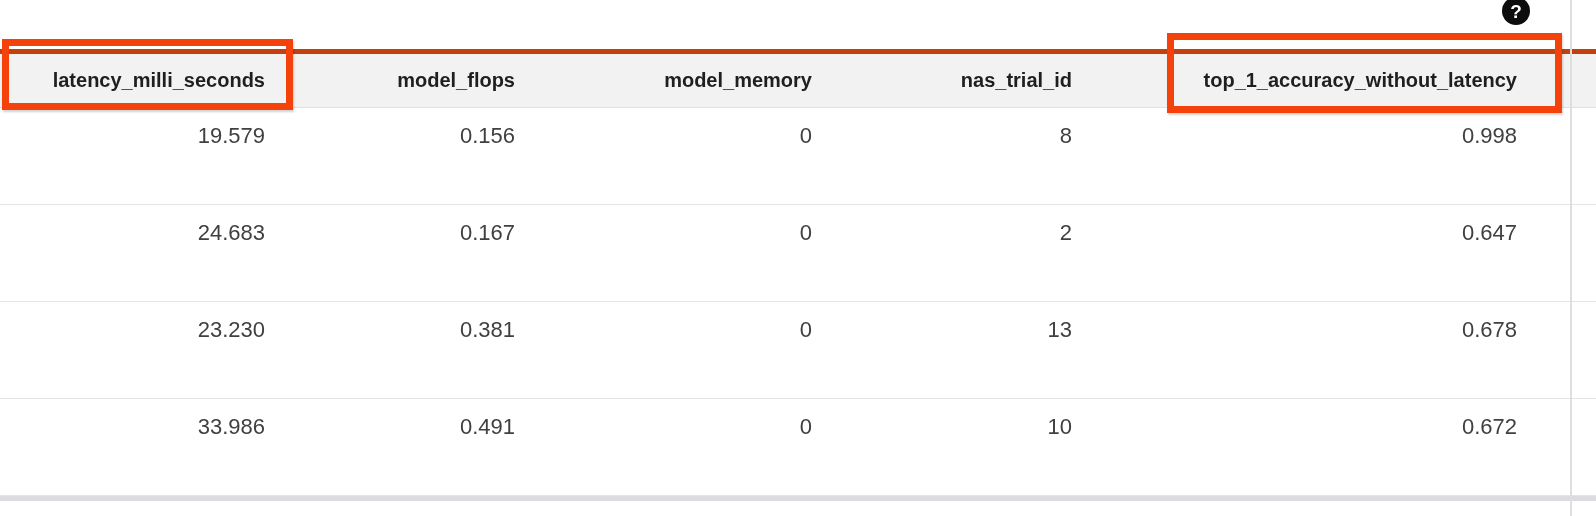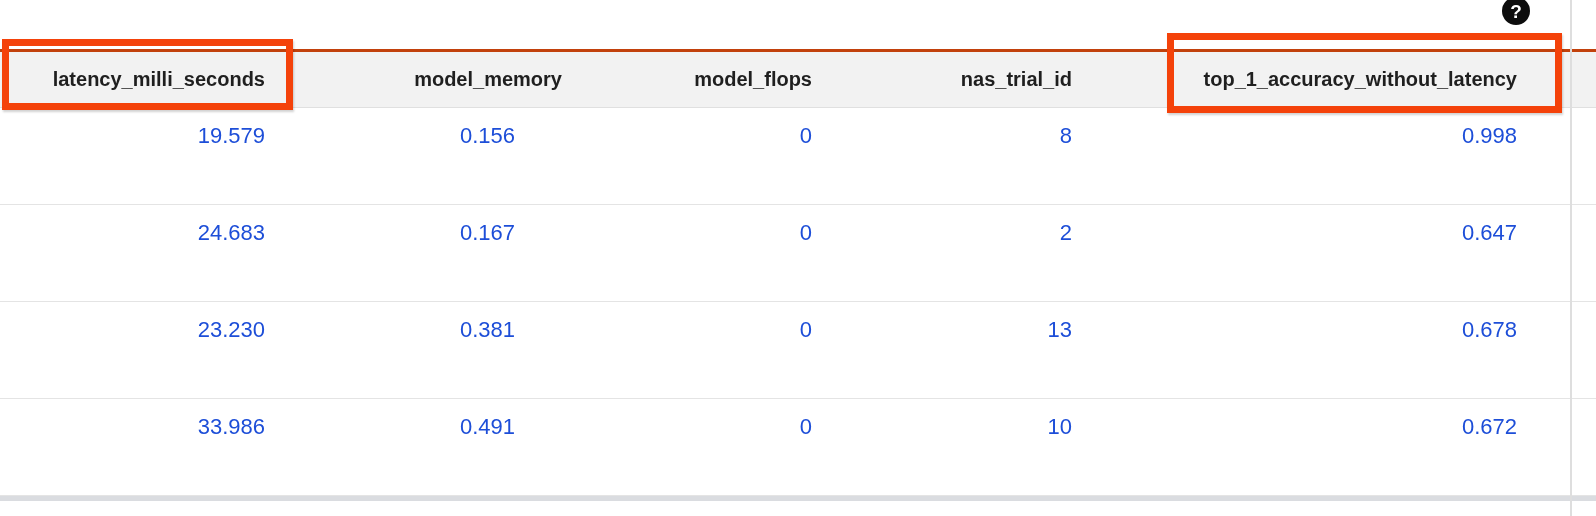--- a/index.html
+++ b/index.html
@@ -19,27 +19,27 @@
     display: flex; align-items: center; justify-content: center;
     font-size: 19px; font-weight: bold; line-height: 1;
     cursor: pointer; user-select: none;
   }
 
   
   .table { position: absolute; left: 0; top: 49px; width: 1596px; }
   .thead {
     display: flex; align-items: center;
     height: 59px; background: #f2f2f2;
-    border-top: 3px solid #c2410c; border-bottom: 1px solid #e0e0e0;
+    border-top: 5px solid #c2410c; border-bottom: 1px solid #e0e0e0;
     font-weight: bold; font-size: 20px; color: #1f1f1f;
   }
   .row {
     display: flex; align-items: flex-start;
     height: 97px; border-bottom: 1px solid #e4e4e4;
-    font-size: 22px; color: #1d4ed8; background: #ffffff;
+    font-size: 22px; color: #404040; background: #ffffff;
   }
   .row .cell { padding-top: 15px; }
   .cell { text-align: right; white-space: nowrap; overflow: hidden; }
   .c0 { width: 265px; } .c1 { width: 250px; } .c2 { width: 297px; }
   .c3 { width: 260px; } .c4 { width: 445px; text-align: right; }
 
   
   .bottom-bar {
     position: absolute; left: 0; top: 496px; width: 1596px; height: 5px;
     background: #dadce0;
@@ -62,22 +62,22 @@
 
 <div class="screen">
 
   <div class="help-icon">
     <span>?</span>
   </div>
 
   <div class="table">
     <div class="thead">
       <div class="cell c0">latency_milli_seconds</div>
+      <div class="cell c1">model_flops</div>
       <div class="cell c2">model_memory</div>
-      <div class="cell c1">model_flops</div>
       <div class="cell c3">nas_trial_id</div>
       <div class="cell c4">top_1_accuracy_without_latency</div>
     </div>
     <div id="table-body">
         <div class="row">
           <div class="cell c0">19.579</div>
           <div class="cell c1">0.156</div>
           <div class="cell c2">0</div>
           <div class="cell c3">8</div>
           <div class="cell c4">0.998</div>

